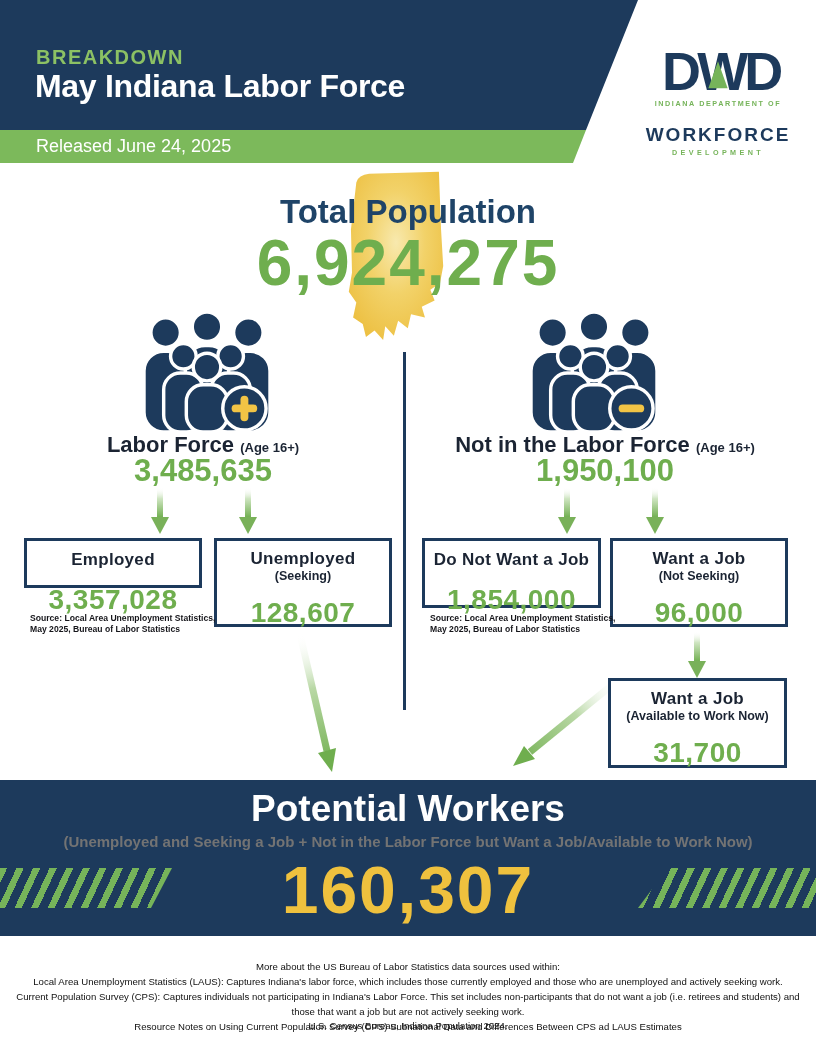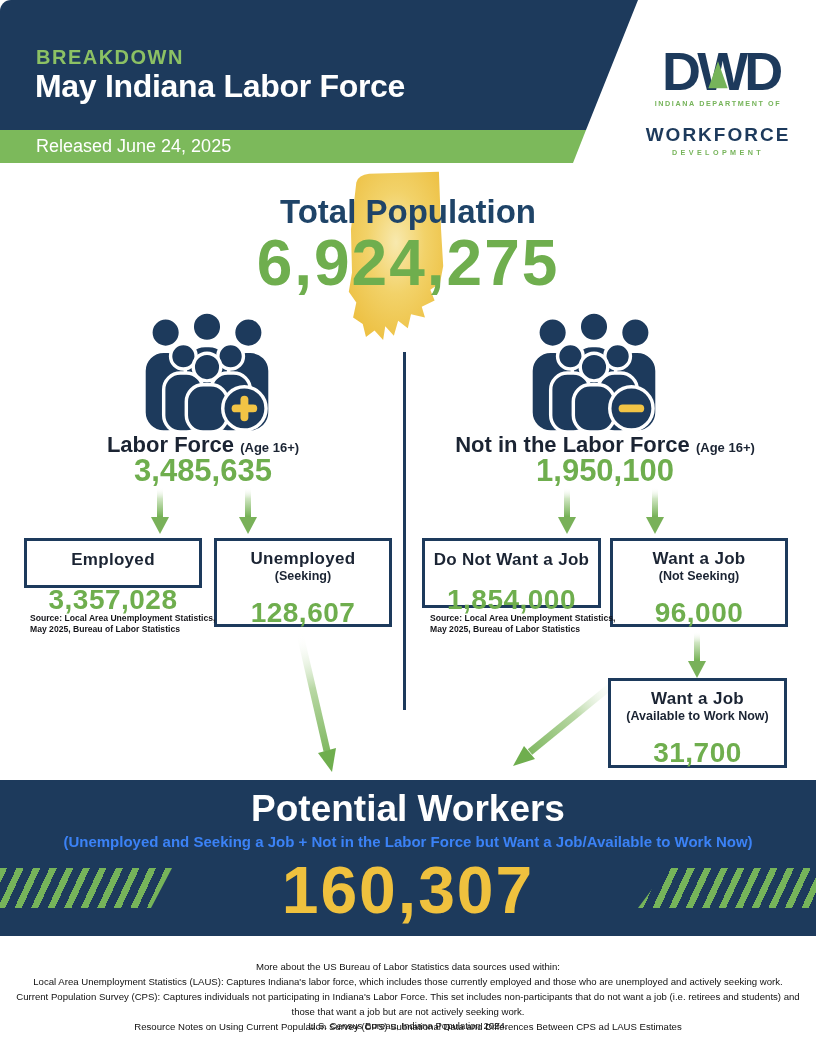--- a/index.html
+++ b/index.html
@@ -1,17 +1,17 @@
 <!DOCTYPE html>
 <html><head>
 <meta charset="utf-8">
 <style>
   html,body{margin:0;padding:0;background:#fff;}
   .page{position:relative;width:816px;height:1056px;overflow:hidden;background:#fff;
-        font-family:"Liberation Sans",sans-serif;border-radius:11px;}
+        font-family:"Liberation Sans",sans-serif;}
   .abs{position:absolute;}
 
   
   .hdr-navy{left:0;top:0;width:816px;height:130px;background:#1d3a5c;
             clip-path:polygon(0 0,638px 0,586px 130px,0 130px);}
   .hdr-green{left:0;top:130px;width:816px;height:33px;background:#7cb95b;
              clip-path:polygon(0 0,586px 0,573px 33px,0 33px);}
   .kicker{left:36px;top:46px;font-size:20px;font-weight:700;letter-spacing:1.5px;color:#8cc164;}
   .page-title{left:35px;top:68px;font-size:32px;font-weight:700;color:#fff;letter-spacing:-0.3px;}
   .released{left:36px;top:136px;font-size:18px;font-weight:500;color:#fff;}
@@ -36,21 +36,21 @@
   .dbox{border:3px solid #1d3a5c;background:#fff;text-align:center;box-sizing:border-box;}
   .dbox .t{font-size:17px;font-weight:700;color:#1b2433;margin-top:9px;letter-spacing:0.3px;}
   .dbox .t.tight{margin-top:8px;}
   .dbox .s{font-size:12.5px;font-weight:600;color:#1b2433;margin-top:0;}
   .dbox .v{font-size:28px;font-weight:700;color:#6fae4e;margin-top:14px;letter-spacing:0.5px;}
   .src{font-size:8.6px;font-weight:600;color:#15151a;line-height:1.3;text-align:left;}
 
   
   .pw-band{left:0;top:780px;width:816px;height:156px;background:#1d3a5c;}
   .pw-title{left:0;top:788px;width:816px;text-align:center;font-size:37px;font-weight:700;color:#fff;}
-  .pw-sub{left:0;top:833px;width:816px;text-align:center;font-size:15px;font-weight:700;color:#3b82f6;}
+  .pw-sub{left:0;top:833px;width:816px;text-align:center;font-size:15px;font-weight:700;color:#737373;}
   .pw-value{left:0;top:852px;width:816px;text-align:center;font-size:66px;font-weight:700;
             letter-spacing:2px;color:#efc13e;}
   .stripes{top:868px;height:40px;
            background:repeating-linear-gradient(115deg,#76b45a 0 6.5px,transparent 6.5px 15px);}
   .stripes.left{left:0;width:172px;clip-path:polygon(0 0,172px 0,151px 40px,0 40px);}
   .stripes.right{left:638px;width:178px;clip-path:polygon(30px 0,178px 0,178px 40px,0 40px);}
 
   
   .footer{left:13px;top:960px;width:790px;text-align:center;font-size:9.6px;font-weight:500;
           color:#111;line-height:1.55;}

